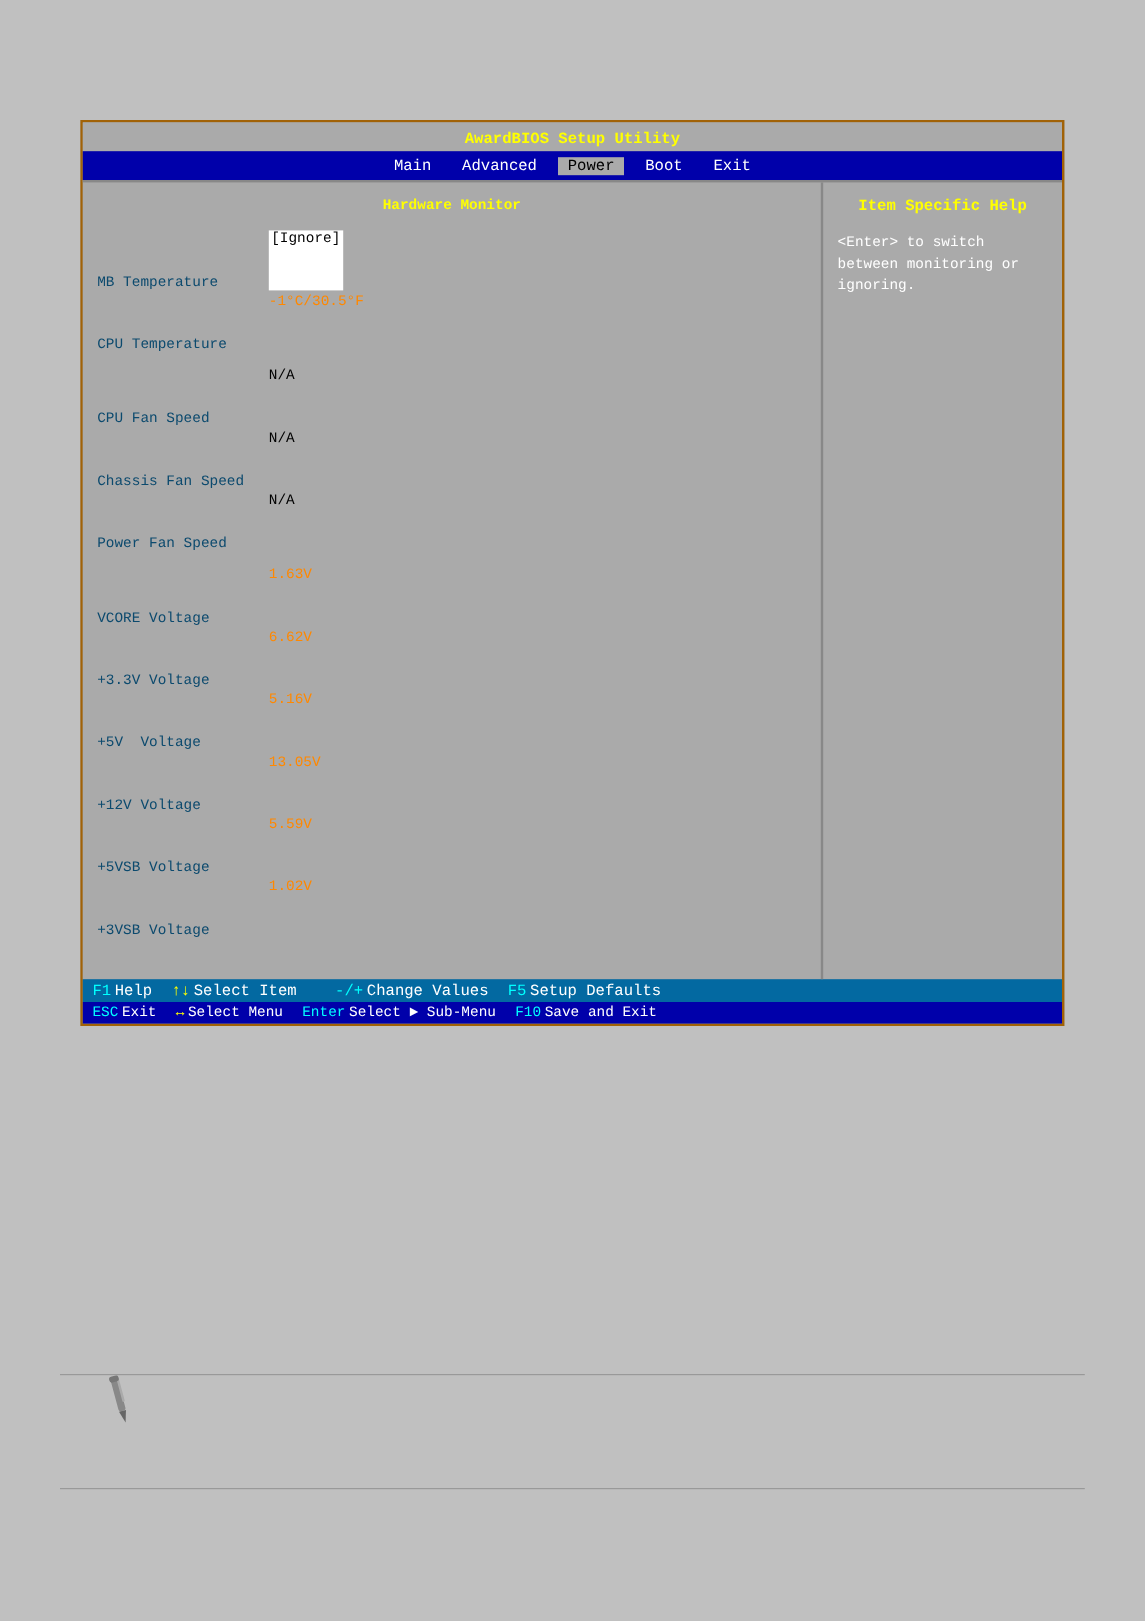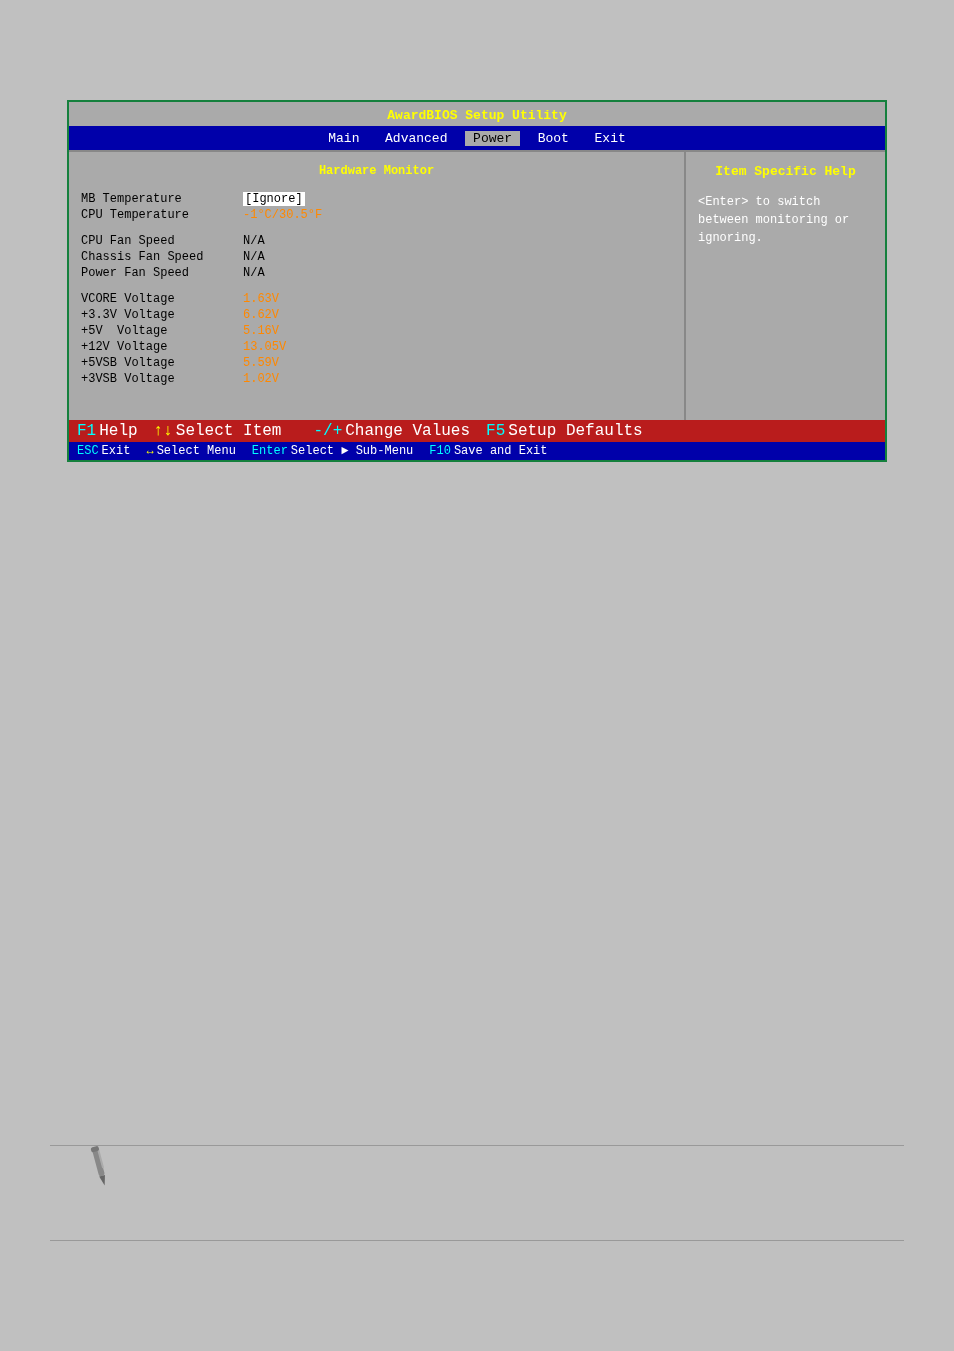--- a/index.html
+++ b/index.html
@@ -11,21 +11,21 @@
       position: relative;
       overflow: hidden;
     }
 
     .bios-container {
       position: absolute;
       top: 100px;
       left: 67px;
       width: 820px;
       background: #aaaaaa;
-      border: 2px solid #15803d;
+      border: 2px solid #a16207;
     }
 
     
     .title-bar {
       background: #aaaaaa;
       text-align: center;
       padding: 4px 0 2px 0;
     }
     .title-text {
       color: #ffff00;
@@ -73,23 +73,24 @@
       margin-top: 4px;
     }
 
     .setting-row {
       display: flex;
       margin-bottom: 2px;
       font-size: 12px;
     }
 
     .setting-label {
-      color: #000000;
-      width: 162px;
+      color: #0c4a6e;
+      width: 143px;
       flex-shrink: 0;
+      margin-top: 36px;
     }
 
     .setting-value {
       color: #ff0000;
     }
 
     .setting-value.orange {
       color: #ff8800;
     }
 
@@ -237,21 +238,21 @@
     </div>
 
     <div class="right-panel">
       <div class="help-title">Item Specific Help</div>
       <div class="help-text">
         &lt;Enter&gt; to switch between monitoring or ignoring.
       </div>
     </div>
   </div>
 
-  <div class="status-bar" style="background:#b91c1c; padding: 2px 8px; display:flex; align-items:center; font-size:16px;">
+  <div class="status-bar" style="background:#0369a1; padding: 2px 8px; display:flex; align-items:center; font-size:13px;">
     <span class="status-key" style="color:#00ffff; margin-right:3px;">F1</span>
     <span class="status-label" style="color:#ffffff; margin-right:16px;">Help</span>
     <span class="status-arrow" style="color:#ffff00; margin-right:3px;">↑↓</span>
     <span class="status-label" style="color:#ffffff; margin-right:32px;">Select Item</span>
     <span class="status-key" style="color:#00ffff; margin-right:3px;">-/+</span>
     <span class="status-label" style="color:#ffffff; margin-right:16px;">Change Values</span>
     <span class="status-key" style="color:#00ffff; margin-right:3px;">F5</span>
     <span class="status-label" style="color:#ffffff;">Setup Defaults</span>
   </div>
 

